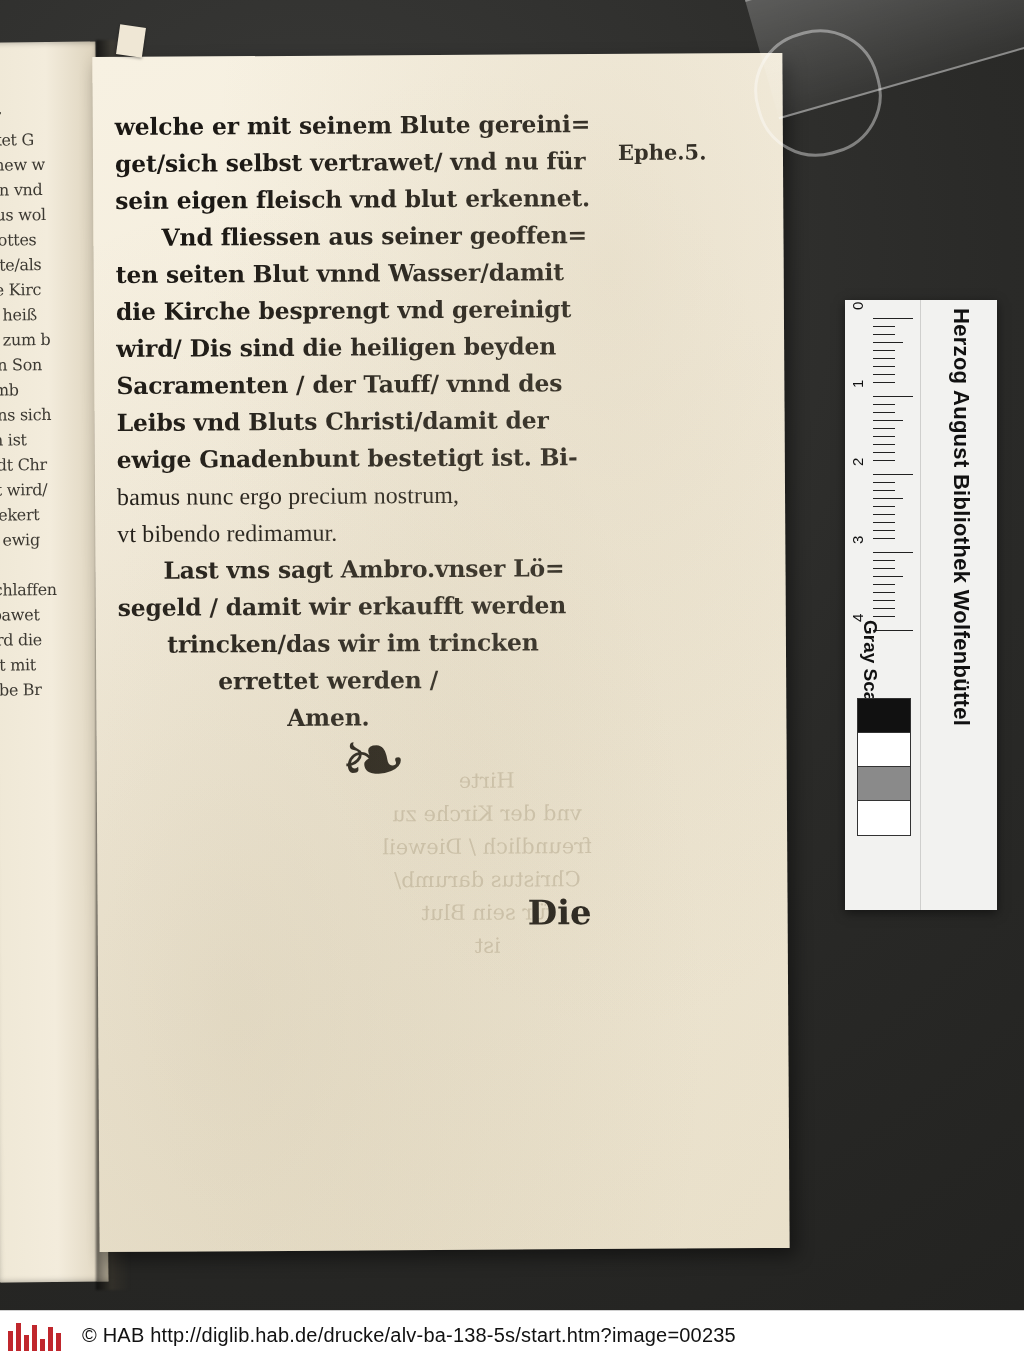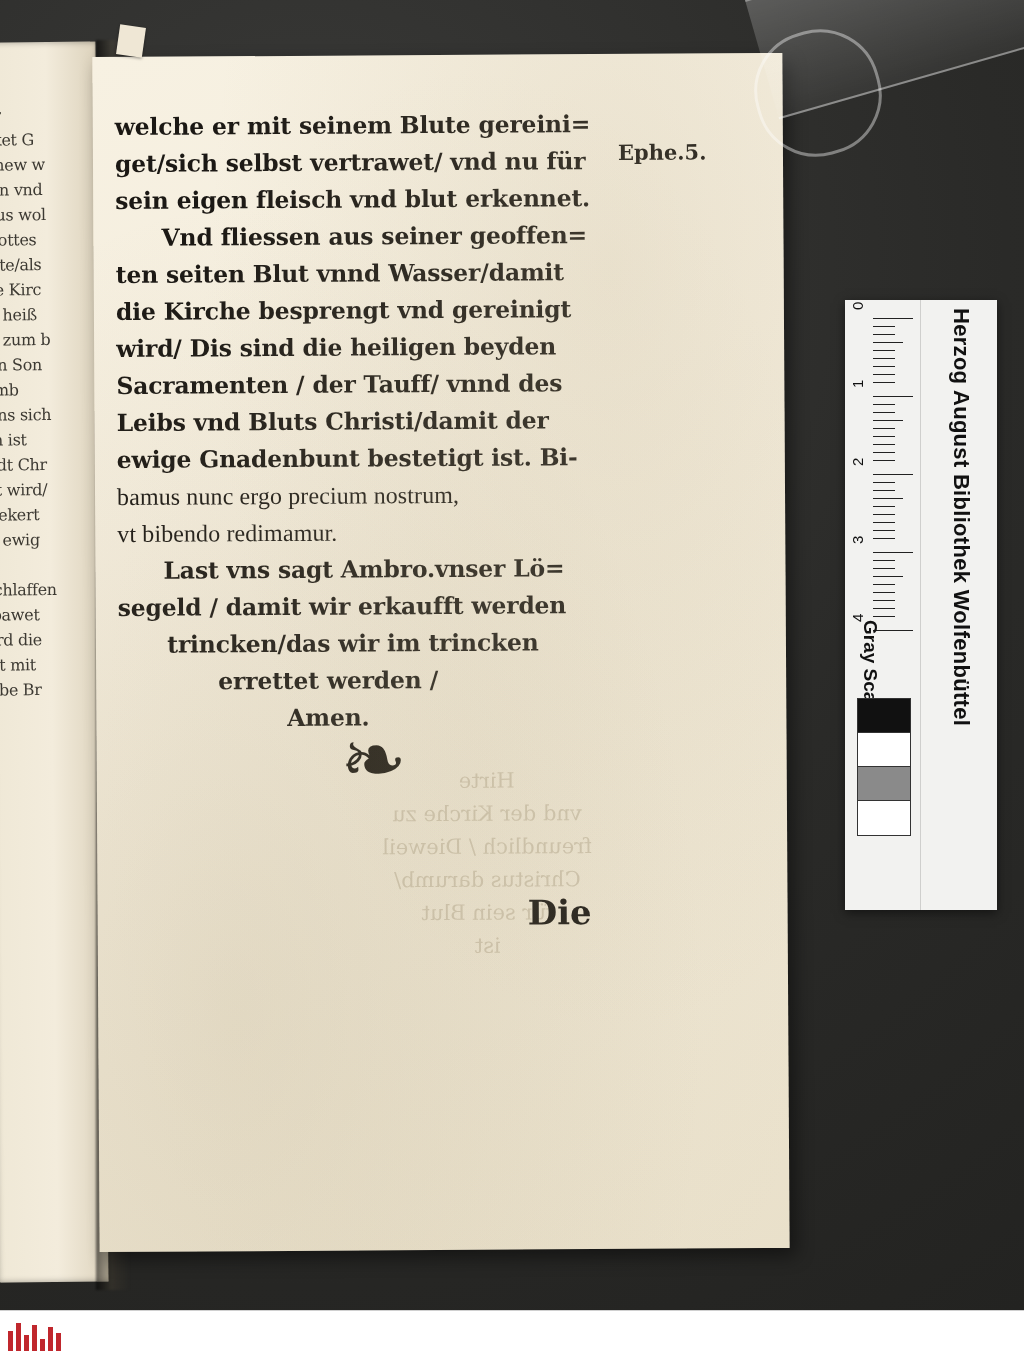--- a/index.html
+++ b/index.html
@@ -443,13 +443,14 @@
 <div id="footer">
   <div id="hab-logo">
     <div class="bar" style="height:20px;"></div>
     <div class="bar" style="height:28px;"></div>
     <div class="bar" style="height:16px;"></div>
     <div class="bar" style="height:26px;"></div>
     <div class="bar" style="height:12px;"></div>
     <div class="bar" style="height:24px;"></div>
     <div class="bar" style="height:18px;"></div>
   </div>
+  <div id="footer-text">© HAB http://diglib.hab.de/drucke/alv-ba-138-5s/start.htm?image=00235</div>
 </div>
 
 </body></html>

